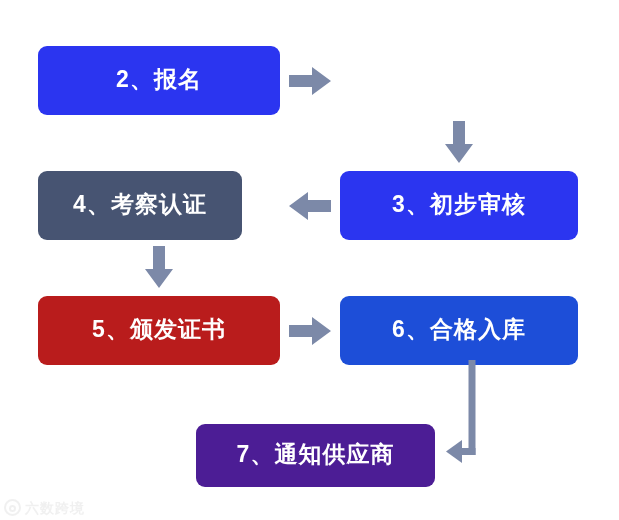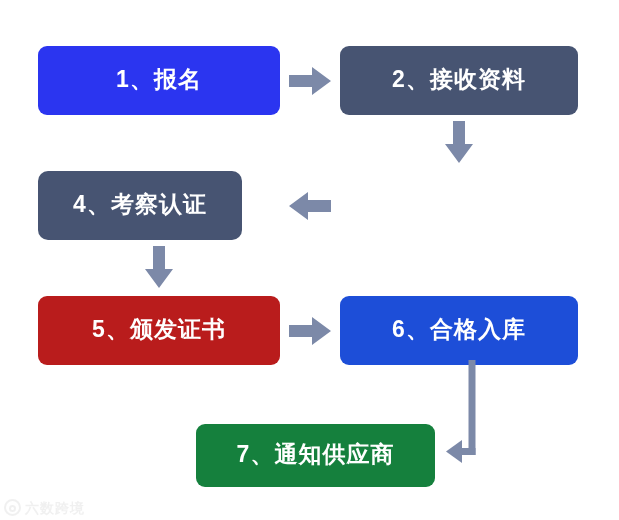--- a/index.html
+++ b/index.html
@@ -82,41 +82,41 @@
     letter-spacing: 1px;
     line-height: 1;
   }
 </style>
 </head>
 <body>
 
 <div id="canvas" style="background: rgb(255, 255, 255);">
 
   <div class="node blue" id="node-1" style="left: 38px; top: 46px; width: 242px; height: 69px; background: rgb(43, 53, 240);">
-    <span class="node-label">1、报名</span>
-  </div>
-
-  <div class="node slate" id="node-2" style="left: 340px; top: 46px; width: 238px; height: 69px; background: rgb(71, 84, 114);">
-    <span class="node-label">2、接收资料</span>
+    <span class="node-label">2、报名</span>
   </div>
 
 
-  <div class="node slate" id="node-4" style="left: 38px; top: 171px; width: 204px; height: 69px; background: rgb(71, 84, 114); border-radius: 10px;">
+  <div class="node blue" id="node-3" style="left: 340px; top: 171px; width: 238px; height: 69px; background: rgb(43, 53, 240);">
+    <span class="node-label">3、初步审核</span>
+  </div>
+
+  <div class="node slate" id="node-4" style="left: 38px; top: 171px; width: 204px; height: 69px; background: rgb(71, 84, 114);">
     <span class="node-label">4、考察认证</span>
   </div>
 
   <div class="node blue" id="node-5" style="left: 38px; top: 296px; width: 242px; height: 69px; background: #b91c1c;">
     <span class="node-label">5、颁发证书</span>
   </div>
 
   <div class="node slate" id="node-6" style="left: 340px; top: 296px; width: 238px; height: 69px; background: #1d4ed8;">
     <span class="node-label">6、合格入库</span>
   </div>
 
-  <div class="node blue" id="node-7" style="left: 196px; top: 424px; width: 239px; height: 63px; background: #15803d;">
+  <div class="node blue" id="node-7" style="left: 196px; top: 424px; width: 239px; height: 63px; background: #4c1d95;">
     <span class="node-label">7、通知供应商</span>
   </div>
 
   <div class="connector" style="left:289px; top:65px; width:44px; height:32px;">
     <svg width="44" height="32" viewBox="0 0 44 32" aria-hidden="true">
       <polygon points="0,10 23,10 23,2 42,16 23,30 23,22 0,22" fill="#7C89A8"></polygon>
     </svg>
   </div>
 
   <div class="connector" style="left:443px; top:121px; width:32px; height:44px;">

